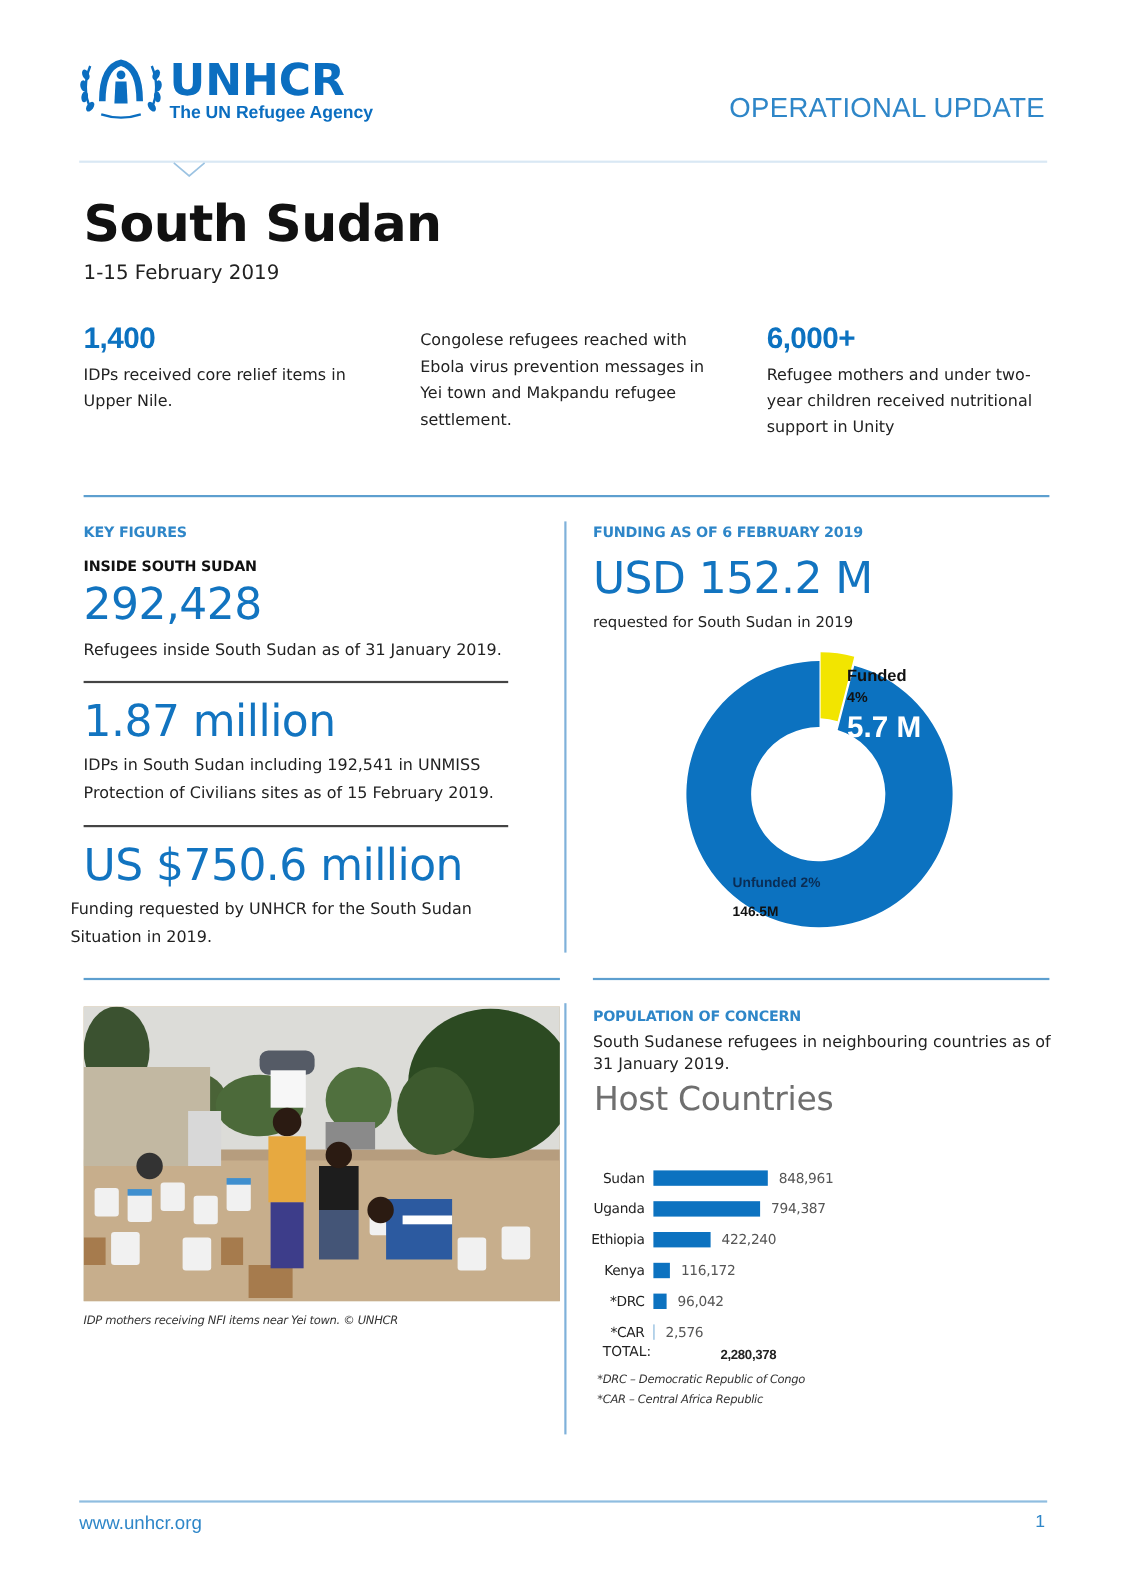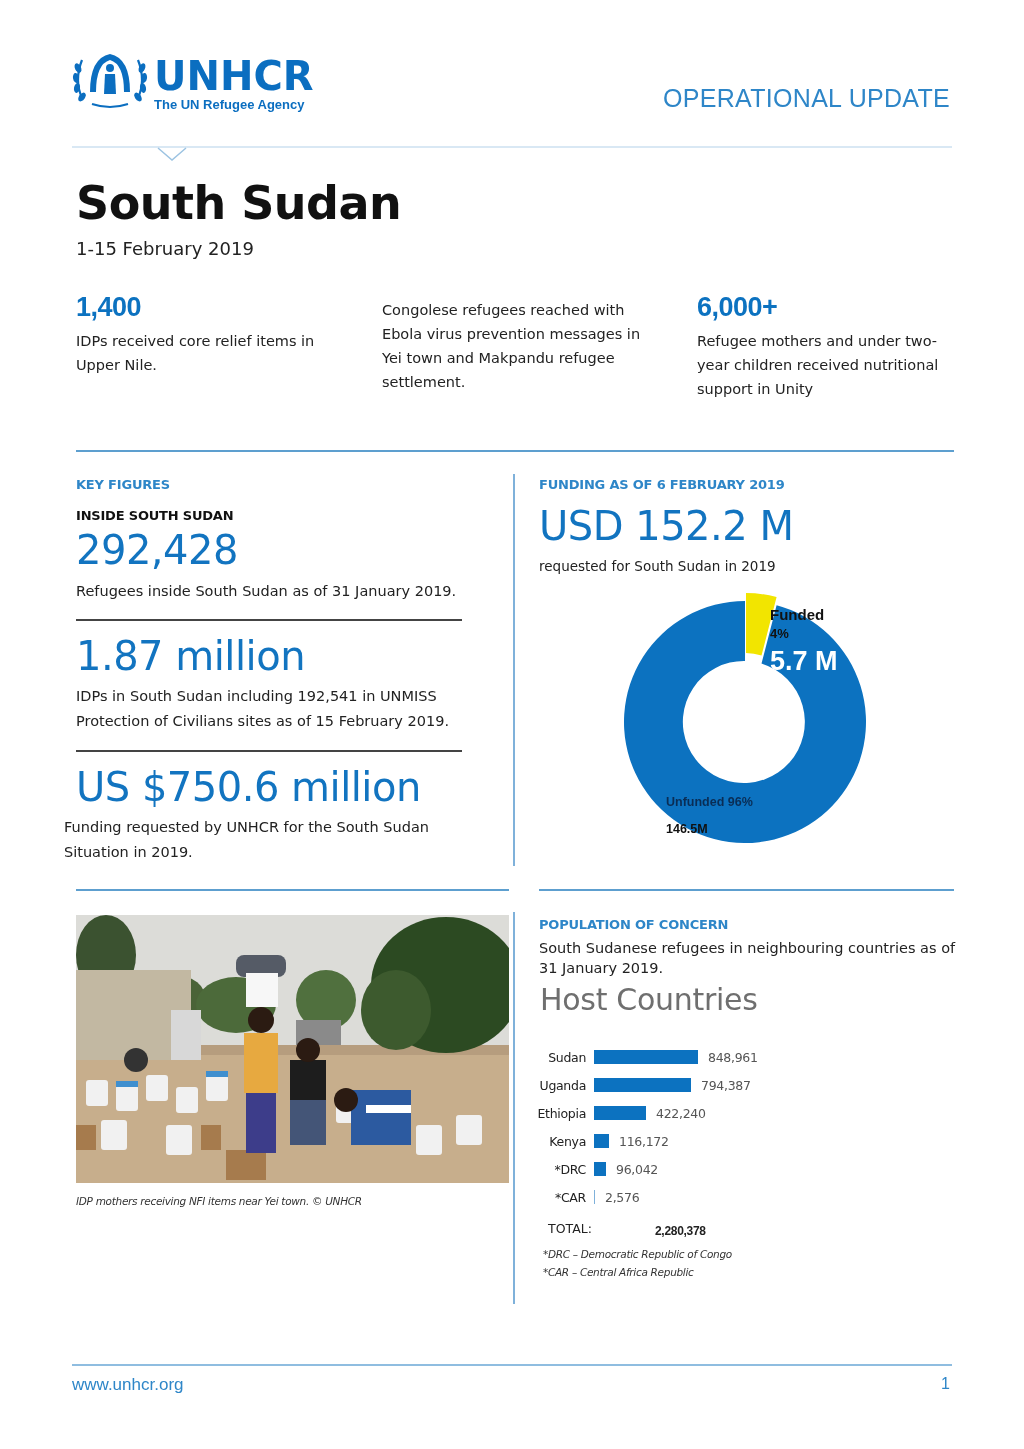--- a/index.html
+++ b/index.html
@@ -5,21 +5,21 @@
   * { box-sizing: border-box; margin: 0; padding: 0; }
   html, body { width: 1024px; height: 1449px; background: #ffffff; }
   body { position: relative; font-family: "Liberation Sans", sans-serif; color: #222; overflow: hidden; }
   .abs { position: absolute; }
 
   
   .logo { left: 72px; top: 48px; width: 270px; height: 64px; display: flex; align-items: flex-end; }
   .logo-emblem { width: 76px; height: 64px; }
   .logo-text { margin-left: 6px; display: flex; flex-direction: column; }
   .logo-word { font-family: "DejaVu Sans", sans-serif; font-weight: bold; font-size: 40px; color: #0b6ec0; letter-spacing: 0px; line-height: 40px; }
-  .logo-tag { font-family: "Liberation Sans", sans-serif; font-weight: bold; font-size: 13px; color: #0b6ec0; margin-top: 1px; }
+  .logo-tag { font-family: "Liberation Sans", sans-serif; font-weight: bold; font-size: 16px; color: #0b6ec0; margin-top: 1px; }
   .op-update { right: 74px; top: 84px; font-size: 25px; color: #2e86c8; letter-spacing: 0.3px; }
   .top-rule { left: 72px; top: 146px; width: 880px; height: 2px; background: #d9e8f4; }
   .top-chevron { left: 157px; top: 147px; width: 30px; height: 14px; }
 
   .title { left: 76px; top: 176px; font-family: "DejaVu Sans", sans-serif; font-weight: bold; font-size: 46px; color: #111; letter-spacing: -0.5px; }
   .date { left: 76px; top: 238px; font-family: "DejaVu Sans", sans-serif; font-size: 18px; color: #222; }
 
   
   .hl { top: 292px; width: 275px; }
   .hl-num { font-family: Liberation Sans, sans-serif; font-weight: bold; font-size: 27px; color: #0c72c0; letter-spacing: -0.5px; }
@@ -40,21 +40,21 @@
   .donut { left: 618px; top: 590px; width: 256px; height: 262px; }
   .donut-label { font-family: "Liberation Sans", sans-serif; font-weight: bold; }
 
   
   .photo { left: 76px; top: 915px; width: 433px; height: 268px; overflow: hidden; background: #c9b89a; }
   .caption { left: 76px; top: 1195px; font-family: "DejaVu Sans", sans-serif; font-style: italic; font-size: 10.5px; color: #333; letter-spacing: -0.3px; }
 
   
   .host-title { left: 540px; top: 982px; font-family: "DejaVu Sans", sans-serif; font-size: 30px; color: #6f6f6f; letter-spacing: -0.3px; }
   .bar-chart { left: 530px; top: 1050px; width: 260px; }
-  .bar-row { position: relative; height: 28px; display: flex; align-items: flex-start; }
+  .bar-row { position: relative; height: 28px; display: flex; align-items: flex-end; }
   .bar-label { width: 64px; text-align: right; padding-right: 8px; font-family: "DejaVu Sans", sans-serif; font-size: 12.5px; color: #222; letter-spacing: -0.3px; }
   .bar { height: 14px; background: #0c72c0; }
   .bar-value { margin-left: 10px; font-family: "DejaVu Sans", sans-serif; font-size: 12.5px; color: #555; letter-spacing: -0.3px; }
   .total-row { left: 548px; top: 1221px; width: 200px; font-family: "DejaVu Sans", sans-serif; font-size: 12.5px; color: #222; }
   .total-value { left: 655px; top: 1224px; font-family: Liberation Sans, sans-serif; font-weight: bold; font-size: 12px; color: #222; letter-spacing: -0.3px; }
   .footnote { font-family: "DejaVu Sans", sans-serif; font-style: italic; font-size: 10.5px; color: #333; letter-spacing: -0.3px; }
 
   .footer-rule { left: 72px; top: 1364px; width: 880px; height: 2px; background: #8fbde0; }
   .footer-url { left: 72px; top: 1375px; font-size: 17px; color: #2e86c8; }
   .footer-page { right: 74px; top: 1375px; font-size: 16px; color: #2e86c8; }
@@ -135,21 +135,21 @@
 <div class="abs donut">
   <svg width="256" height="262" viewBox="0 0 256 262">
 
     <path d="M 127 11 A 121 121 0 1 0 158.6 15.2 L 143.5 73.6 A 61 61 0 1 1 127 71 Z" fill="#0c72c0"></path>
 
     <path d="M 128 3 A 121 121 0 0 1 158.6 7 L 143.5 65.6 A 61 61 0 0 0 128 63 Z" fill="#f2e500"></path>
   </svg>
   <div class="abs donut-label" style="left:152px; top:16px; font-size:15px; color:#111;">Funded</div>
   <div class="abs donut-label" style="left:152px; top:36px; font-size:13px; color:#111;">4%</div>
   <div class="abs donut-label" style="left:152px; top:56px; font-size:27px; color:#ffffff;">5.7 M</div>
-  <div class="abs donut-label" style="left:48px; top:205px; font-size:12.5px; color:#0a2d55;">Unfunded 96%</div>
+  <div class="abs donut-label" style="left:48px; top:205px; font-size:12.5px; color:#0a2d55;">Unfunded 2%</div>
   <div class="abs donut-label" style="left:48px; top:232px; font-size:12.5px; color:#111;">146.5M</div>
 </div>
 
 <div class="abs rule-blue" style="left:76px; top:889px; width:433px;"></div>
 <div class="abs rule-blue" style="left:539px; top:889px; width:415px;"></div>
 
 <div class="abs photo">
   <svg width="433" height="268" viewBox="0 0 433 268">
     <rect width="433" height="268" fill="#dcdcd8"></rect>
     <rect y="130" width="433" height="138" fill="#b69d7e"></rect>

